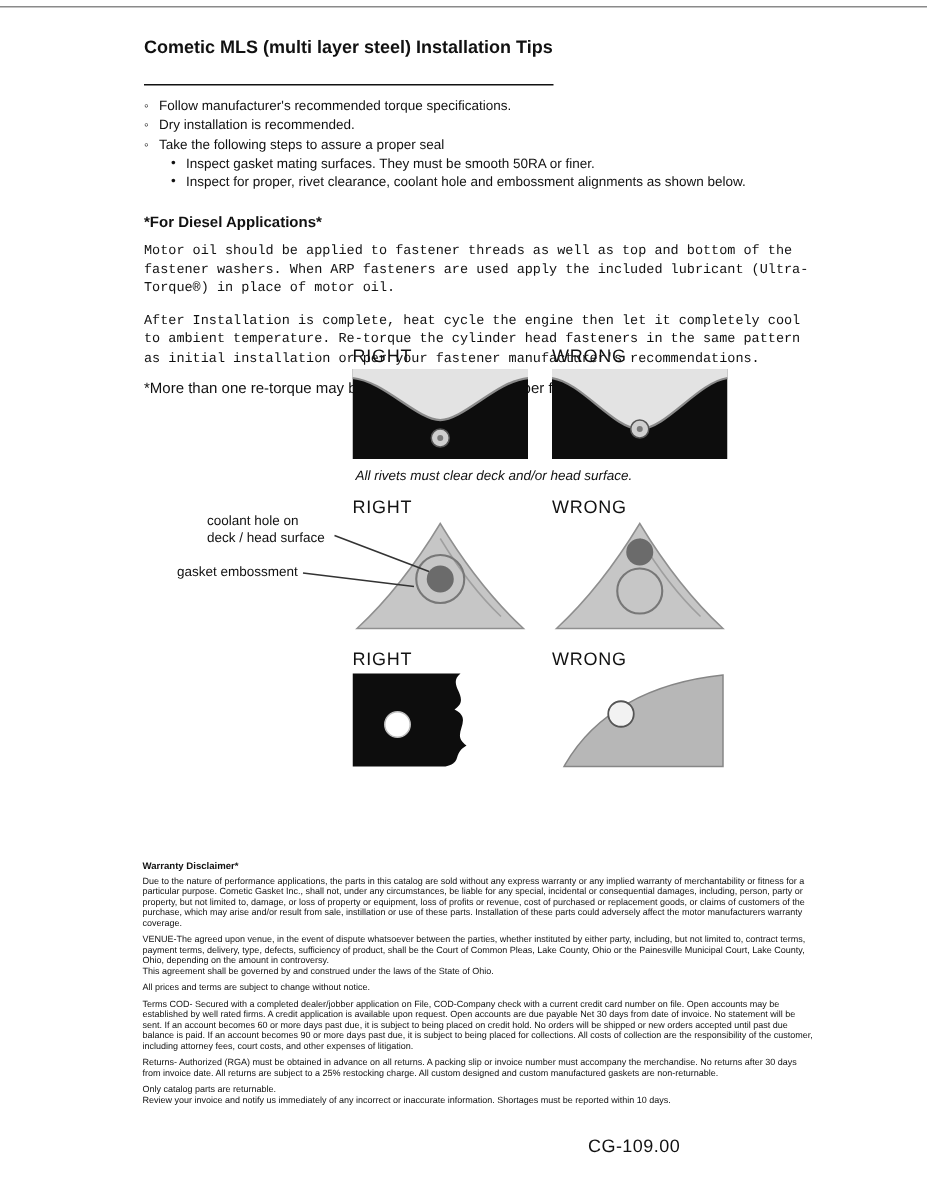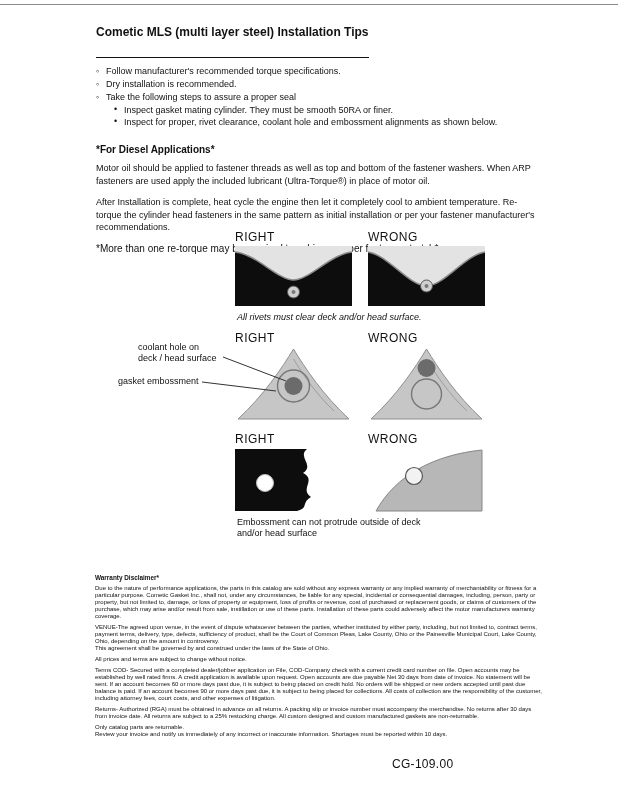--- a/index.html
+++ b/index.html
@@ -15,21 +15,21 @@
     border-bottom:1.4px solid #111; padding-bottom:18px; margin-bottom:7px;
   }
   .bullets { font-size:9px; line-height:13px; }
   .bullet { position:relative; padding-left:10px; }
   .bullet::before { content:"◦"; position:absolute; left:0; top:0; font-size:9px; }
   .subbullets { font-size:9px; line-height:12px; margin-left:18px; }
   .subbullet { position:relative; padding-left:10px; }
   .subbullet::before { content:"•"; position:absolute; left:0; top:-1px; font-size:9px; }
 
   .diesel-heading { font-size:10px; font-weight:bold; margin-top:16px; margin-bottom:7px; }
-  .para { font-size:9px; line-height:12.5px; margin:0 0 9px 0; width:445px; }
+  .para { font-size:9px; line-height:12.5px; margin:0 0 9px 0; width:445px;font-family:Liberation Mono, monospace; }
   .note { font-size:10px; line-height:12px; margin-top:1px; }
 
   .diag-header { position:absolute; width:117px; text-align:left; font-size:12px; letter-spacing:0.5px; }
   .diag-img { position:absolute; width:117px; display:block; }
   .diag-caption { position:absolute; font-size:9px; line-height:11px; }
   .diag-label { position:absolute; font-size:9px; line-height:11px; white-space:pre-line; }
   .pointer-overlay { position:absolute; left:0; top:0; width:618px; height:800px; pointer-events:none; }
 
   .fine-print { position:absolute; left:95px; top:574px; width:448px; }
   .fine-heading { font-size:6.4px; font-weight:bold; margin:0 0 4px 0; }
@@ -44,21 +44,21 @@
   <div class="scan-edge-top"></div>
 
   <div class="content">
     <div class="title">Cometic MLS (multi layer steel) Installation Tips</div>
 
     <div class="bullets">
       <div class="bullet">Follow manufacturer's recommended torque specifications.</div>
       <div class="bullet">Dry installation is recommended.</div>
       <div class="bullet">Take the following steps to assure a proper seal</div>
       <div class="subbullets">
-        <div class="subbullet">Inspect gasket mating cylinder.  They must be smooth 50RA or finer.</div>
+        <div class="subbullet">Inspect gasket mating surfaces.  They must be smooth 50RA or finer.</div>
         <div class="subbullet">Inspect for proper, rivet clearance, coolant hole and embossment alignments as shown below.</div>
       </div>
     </div>
 
     <div class="diesel-heading">*For Diesel Applications*</div>
     <p class="para">Motor oil should be applied to fastener threads as well as top and bottom of the fastener washers. When ARP fasteners are used apply the included lubricant (Ultra-Torque®) in place of motor oil.</p>
     <p class="para">After Installation is complete, heat cycle the engine then let it completely cool to ambient temperature. Re-torque the cylinder head fasteners in the same pattern as initial installation or per your fastener manufacturer's recommendations.</p>
     <div class="note">*More than one re-torque may be required to achieve proper fastener stretch*</div>
   </div>
 
@@ -105,21 +105,20 @@
   <div class="diag-header" style="left:368px; top:432px;">WRONG</div>
 
   <svg class="diag-img" style="left:235px; top:447px;" width="117" height="66" viewBox="0 0 117 66">
     <path d="M0,2 H72 C62,10 80,18 68,26 C82,33 64,42 76,50 C66,56 74,61 62,64 H0 Z" fill="#0d0d0d"></path>
     <circle cx="30" cy="36" r="8.5" fill="#ffffff" stroke="#bdbdbd" stroke-width="1"></circle>
   </svg>
   <svg class="diag-img" style="left:368px; top:447px;" width="117" height="66" viewBox="0 0 117 66">
     <path d="M8,64 C28,28 66,8 114,3 L114,64 Z" fill="#b7b7b7" stroke="#868686" stroke-width="1"></path>
     <circle cx="46" cy="29" r="8.5" fill="#f2f2f2" stroke="#555" stroke-width="1.2"></circle>
   </svg>
-  <div class="diag-caption" style="left:237px; top:517px; width:205px;">Embossment can not protrude outside of deck and/or head surface</div>
 
   <svg class="pointer-overlay">
     <line x1="223" y1="357" x2="286" y2="381" stroke="#333" stroke-width="1"></line>
     <line x1="202" y1="382" x2="276" y2="391" stroke="#333" stroke-width="1"></line>
   </svg>
 
   <div class="fine-print">
     <div class="fine-heading">Warranty Disclaimer*</div>
     <p>Due to the nature of performance applications, the parts in this catalog are sold without any express warranty or any implied warranty of merchantability or fitness for a particular purpose.  Cometic Gasket Inc., shall not, under any circumstances, be liable for any special, incidental or consequential damages, including, person, party or property, but not limited to, damage, or loss of property or equipment, loss of profits or revenue, cost of purchased or replacement goods, or claims of customers of the purchase, which may arise and/or result from sale, instillation or use of these parts.  Installation of these parts could adversely affect the motor manufacturers warranty coverage.</p>
     <p>VENUE-The agreed upon venue, in the event of dispute whatsoever between the parties, whether instituted by either party, including, but not limited to, contract terms, payment terms, delivery, type, defects, sufficiency of product, shall be the Court of Common Pleas, Lake County, Ohio or the Painesville Municipal Court, Lake County, Ohio, depending on the amount in controversy.

